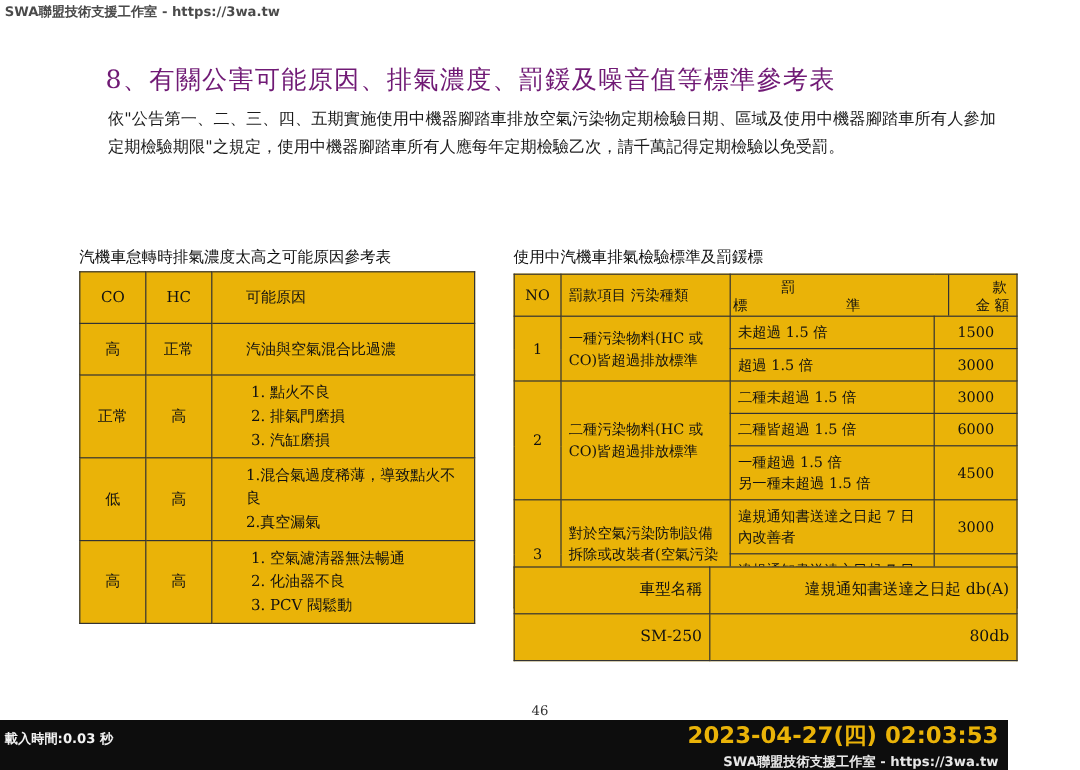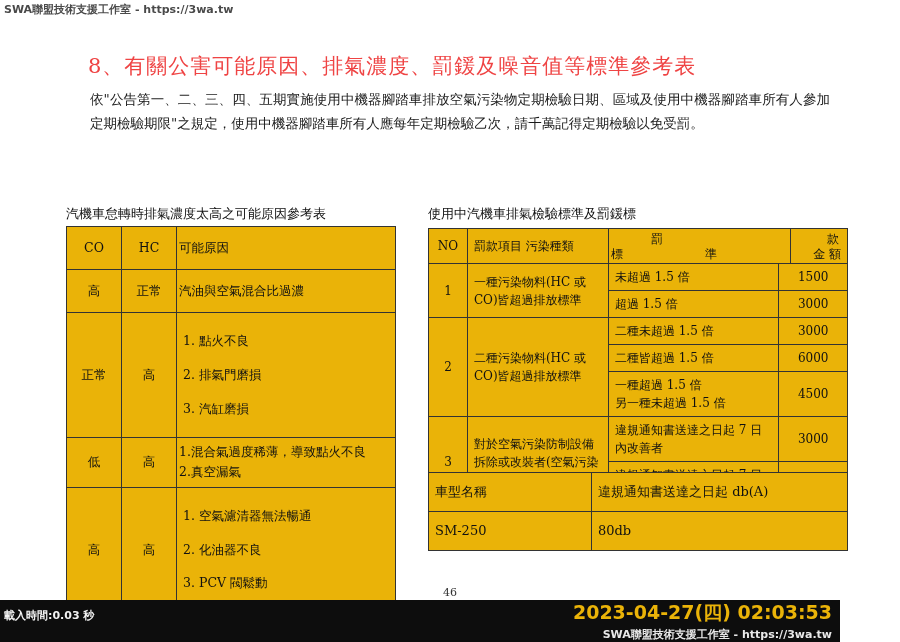--- a/index.html
+++ b/index.html
@@ -33,21 +33,21 @@
     opacity: .85;
   }
   
   .doc-title {
     position: absolute;
     top: 52px;
     left: 88px;
     font-family: "DejaVu Serif", "Liberation Serif", serif;
     font-size: 21px;
     letter-spacing: 1px;
-    color: #ef4444;
+    color: #701a75;
     white-space: nowrap;
   }
   .doc-para {
     position: absolute;
     top: 88px;
     left: 90px;
     width: 740px;
     font-family: "DejaVu Serif", "Liberation Serif", serif;
     font-size: 13.5px;
     line-height: 1.75;
@@ -80,26 +80,26 @@
     line-height: 1.5;
   }
   .tbl-left {
     position: absolute;
     top: 226px;
     left: 66px;
     width: 330px;
   }
   .tbl-left td { height: 34px; }
   .tbl-left td.c { text-align: center; width: 42px; }
-  .tbl-left td.reason { text-align: left; padding-left: 2px; }
+  .tbl-left td.reason { text-align: left; padding-left: 28px; }
   .tbl-left ol {
     margin: 0;
     padding-left: 20px;
   }
-  .tbl-left ol li { margin: 15px 0; }
+  .tbl-left ol li { margin: 1px 0; }
   .tbl-left .plain-lines div { margin: 1px 0; }
 
   .tbl-right {
     position: absolute;
     top: 228px;
     left: 428px;
     width: 420px;
   }
   .tbl-right td { font-size: 12px; }
   .tbl-right td.no  { text-align: center; width: 26px; margin-top: 28px; }
@@ -130,21 +130,21 @@
     border-left: 1px solid #333;
   }
 
   .tbl-noise {
     position: absolute;
     top: 472px;
     left: 428px;
     width: 420px;
   }
   .tbl-noise td {
-    text-align: left;
+    text-align: right;
     height: 30px;
     font-size: 13px;
   }
 
   .page-number {
     position: absolute;
     top: 586px;
     left: 0;
     width: 900px;
     text-align: center;

